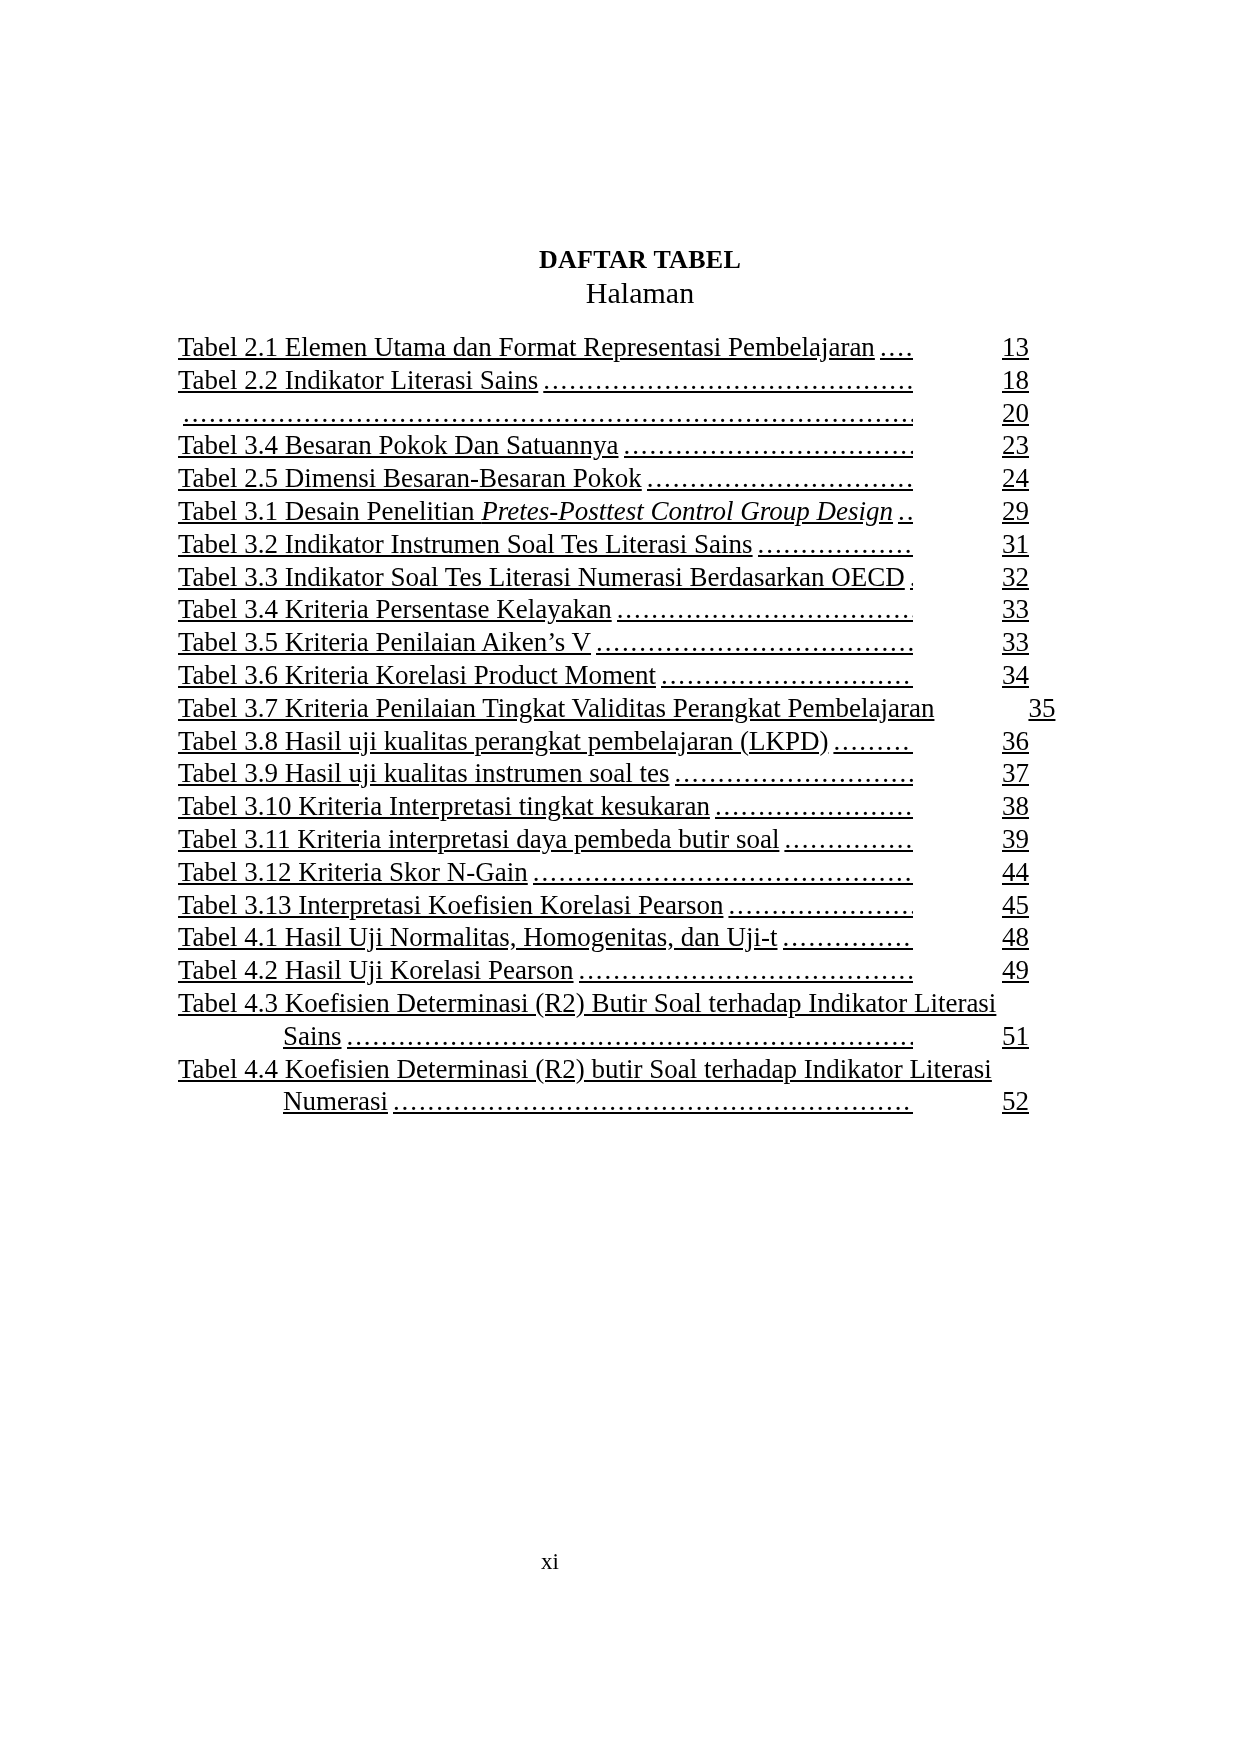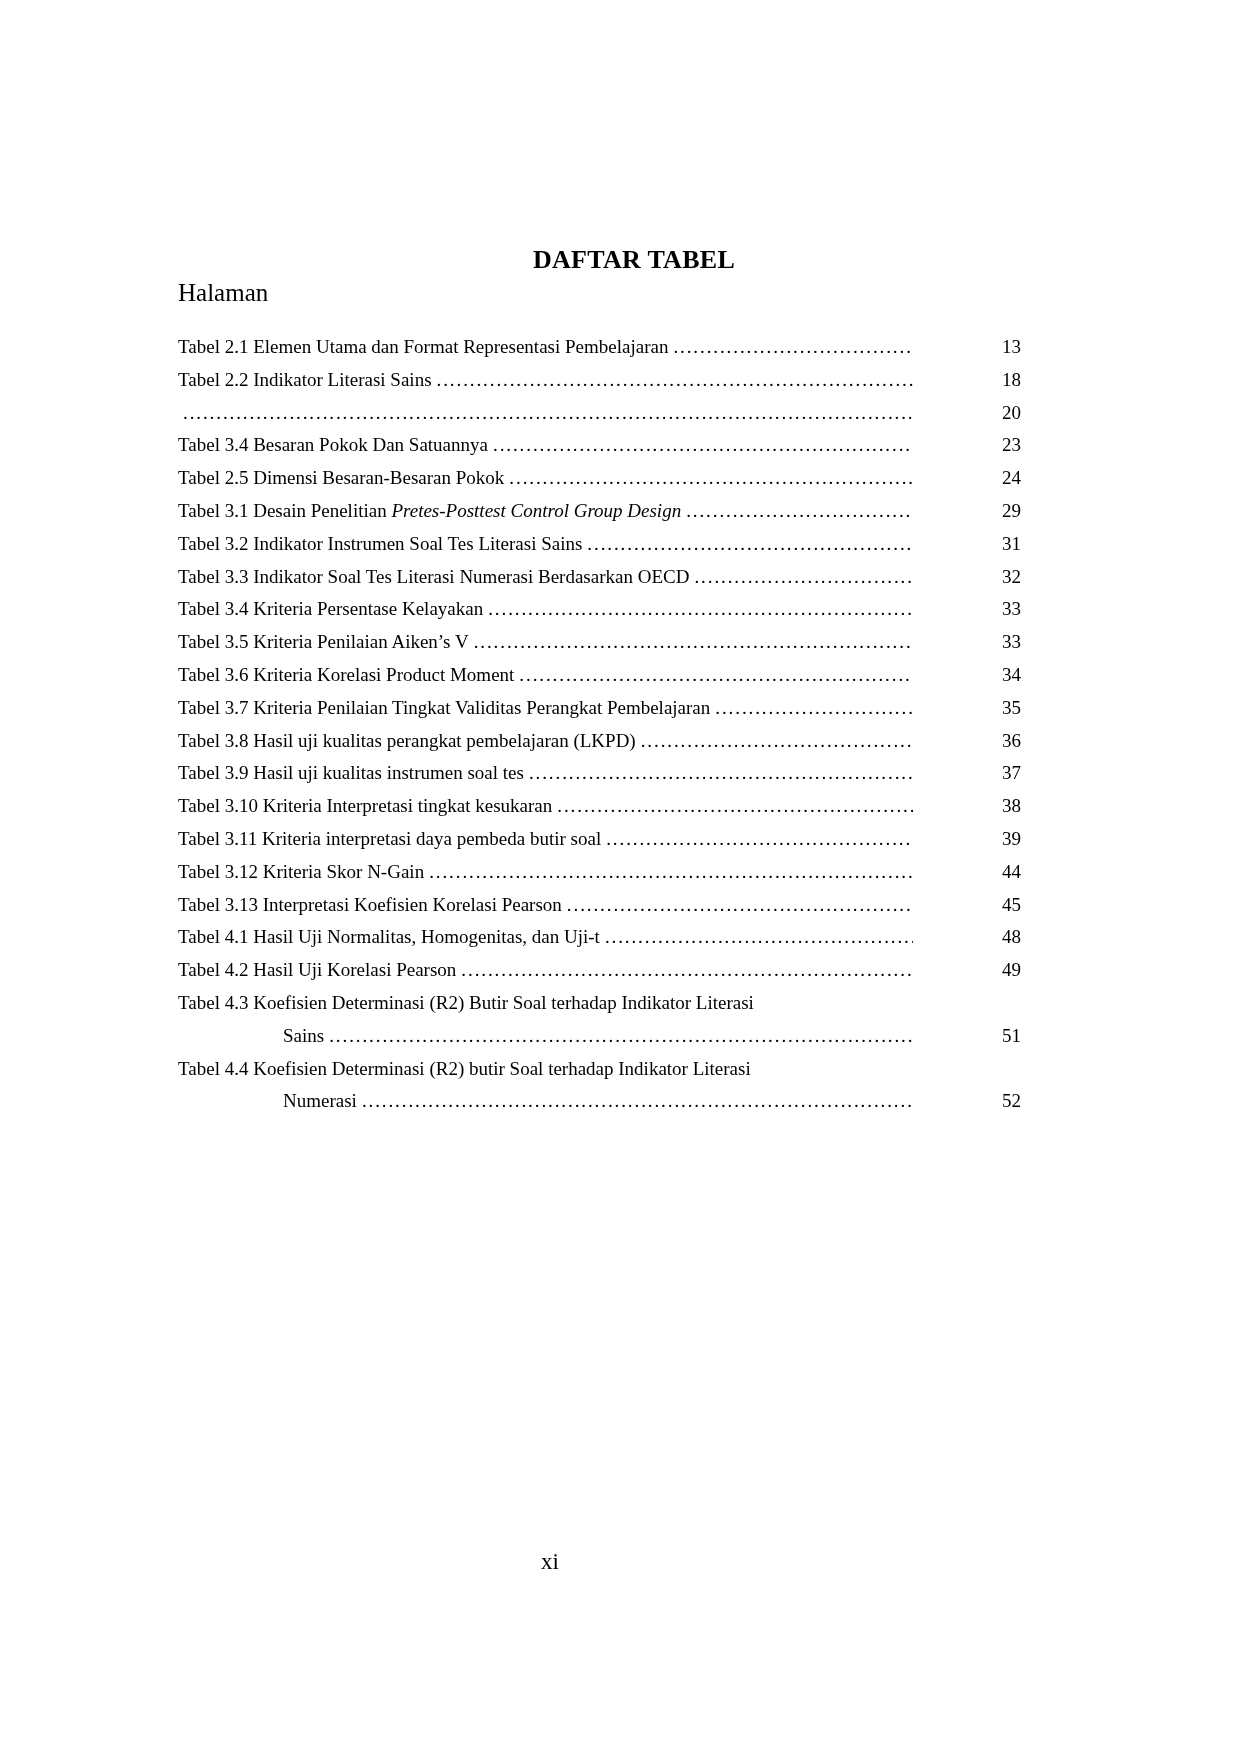--- a/index.html
+++ b/index.html
@@ -7,49 +7,50 @@
     position: relative;
     width: 1241px;
     height: 1754px;
     background: #ffffff;
     color: #000000;
     font-family: "Liberation Serif", "DejaVu Serif", serif;
     overflow: hidden;
   }
   .header-area {
     position: absolute;
-    left: 178px;
+    left: 184px;
     top: 243px;
     width: 912px;
   }
   .doc-title {
     margin: 0;
     font-size: 26px;
     line-height: 33px;
     font-weight: bold;
     text-align: center;
     letter-spacing: 0.3px;
   }
   .halaman-label {
-    font-size: 25px;
+    font-size: 30px;
     line-height: 33px;
-    text-align: left;
+    text-align: center;
   }
   .entries {
     position: absolute;
     left: 178px;
     top: 331px;
     width: 912px;
   }
   .toc-line {
     display: flex;
     align-items: flex-start;
     height: 32.8px;
     line-height: 32.8px;
-    font-size: 19px;
+    font-size: 27px;
+    text-decoration: underline;
   }
   .toc-text { flex: 0 0 auto; white-space: nowrap; }
   .it { font-style: italic; }
   .indent { flex: 0 0 105px; }
   .leader {
     flex: 1 1 auto;
     overflow: hidden;
     white-space: nowrap;
     margin-left: 5px;
     margin-right: 45px;

